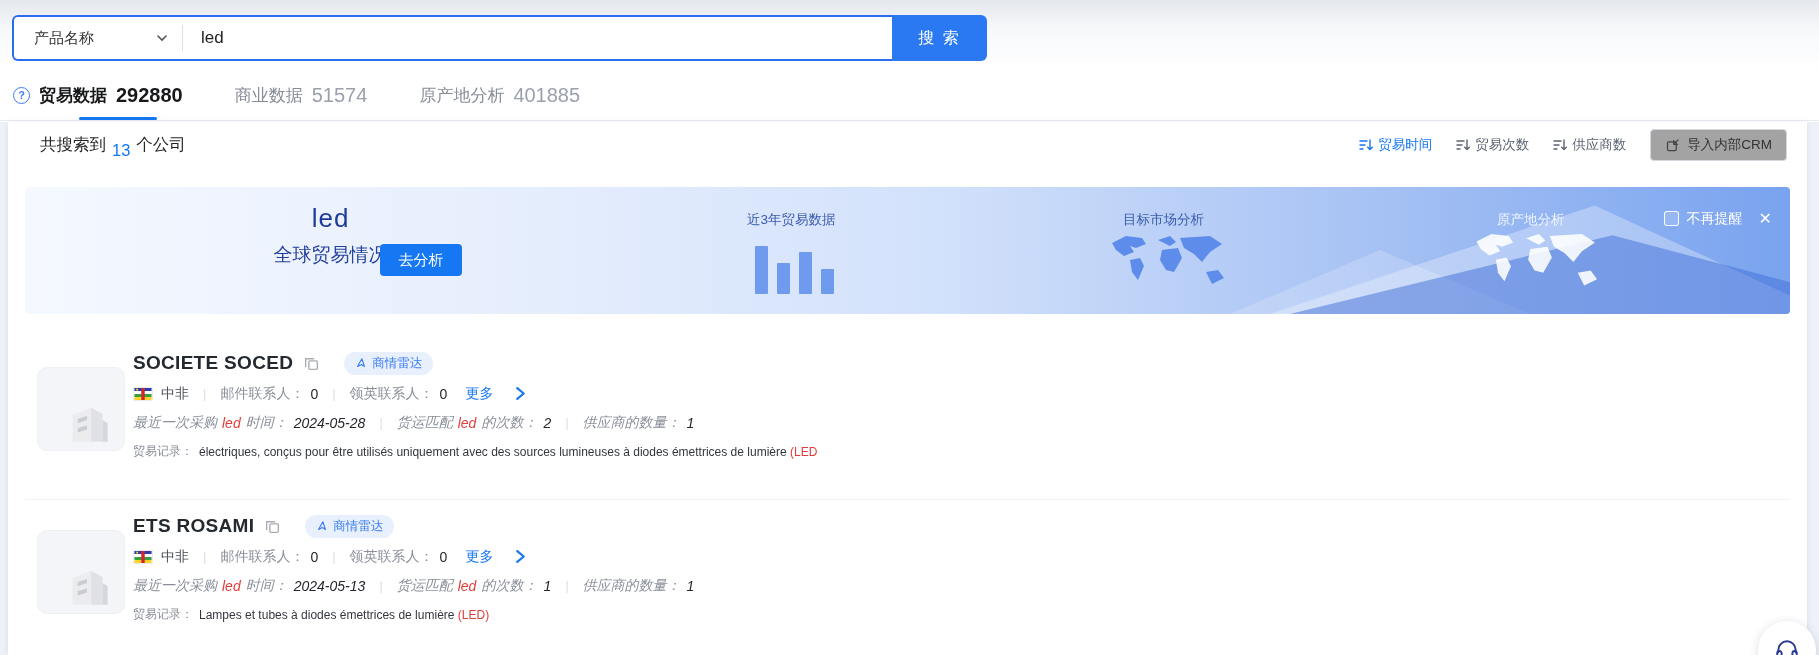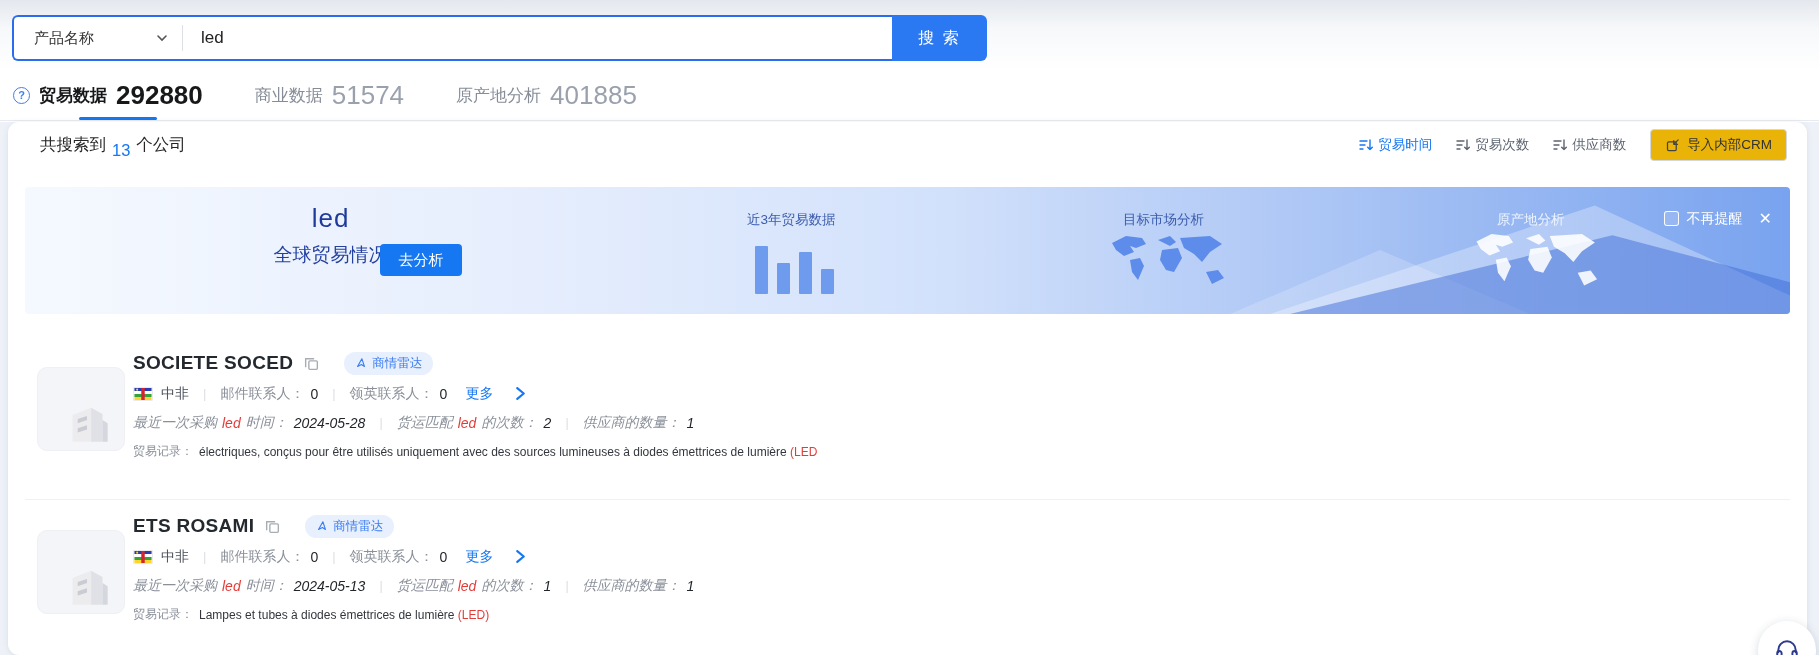--- a/index.html
+++ b/index.html
@@ -29,42 +29,42 @@
 
   
   .tabs{ position:absolute; top:70px; left:0; right:0; height:51px; display:flex;
     align-items:center; padding-left:13px; background:#fff; border-bottom:1px solid #e8eaef; }
   .tab{ position:relative; height:100%; display:flex; align-items:center; gap:9px;
     margin-right:52px; cursor:pointer; }
   .tab-help{ width:17px; height:17px; border:1.5px solid #3f7ef2; border-radius:50%;
     color:#3f7ef2; font-size:11px; font-weight:bold; display:flex; align-items:center;
     justify-content:center; }
   .tab .t-label{ font-size:17px; color:#878d98; }
-  .tab .t-count{ font-size:26px; color:#9aa1ad; }
+  .tab .t-count{ font-size:20px; color:#9aa1ad; }
   .tab.active .t-label{ color:#17181a; font-weight:bold; }
   .tab.active .t-count{ color:#17181a; font-weight:bold; }
   .tab.active::after{ content:""; position:absolute; bottom:0; left:66px; width:78px;
     height:3px; background:#1677f2; border-radius:2px; }
 
   
   .page-body{ position:absolute; top:122px; left:0; right:0; bottom:0; background:#eef2f8; }
   .panel{ position:absolute; left:8px; top:0; width:1799px; bottom:0; background:#fff;
-    box-shadow:0 1px 6px rgba(40,60,95,.10);border-radius:11px; }
+    box-shadow:0 1px 6px rgba(40,60,95,.10); }
 
   
   .results-header{ height:46px; display:flex; align-items:center; padding:0 20px 0 32px; }
   .rh-left{ font-size:16.5px; color:#262626; display:flex; gap:6px; align-items:center; }
   .rh-count{ color:#1677f2;margin-top:10px; }
   .rh-right{ margin-left:auto; display:flex; align-items:center; gap:24px;justify-content:space-between; }
   .sort-item{ display:flex; align-items:center; gap:5px; font-size:13.5px;
     color:#5c6370; cursor:pointer; }
   .sort-item.active{ color:#1677f2; }
   .sort-item .s-icon{ width:14px; height:14px; }
   .crm-btn{ height:32px; display:flex; align-items:center; gap:7px; padding:0 14px;
-    background:#eab308; border:1px solid #d3d7de; border-radius:4px; font-size:13.5px;
+    background:#a3a3a3; border:1px solid #d3d7de; border-radius:4px; font-size:13.5px;
     color:#333; cursor:pointer; font-family:inherit; }
 
   
   .banner{ position:absolute; left:17px; top:65px; width:1765px; height:127px;
     border-radius:4px; overflow:hidden;
     background:linear-gradient(90deg,#f5f9ff 0%,#e6eefd 28%,#d2e1fb 52%,#a7c2f4 76%,#79a3ef 100%); }
   .mtns{ position:absolute; right:0; top:0; width:720px; height:100%; }
   .mtn{ position:absolute; bottom:0; }
   .mtn1{ right:-40px; width:560px; height:118px; background:rgba(255,255,255,.30);
     clip-path:polygon(0 100%,58% 8%,100% 100%); }

